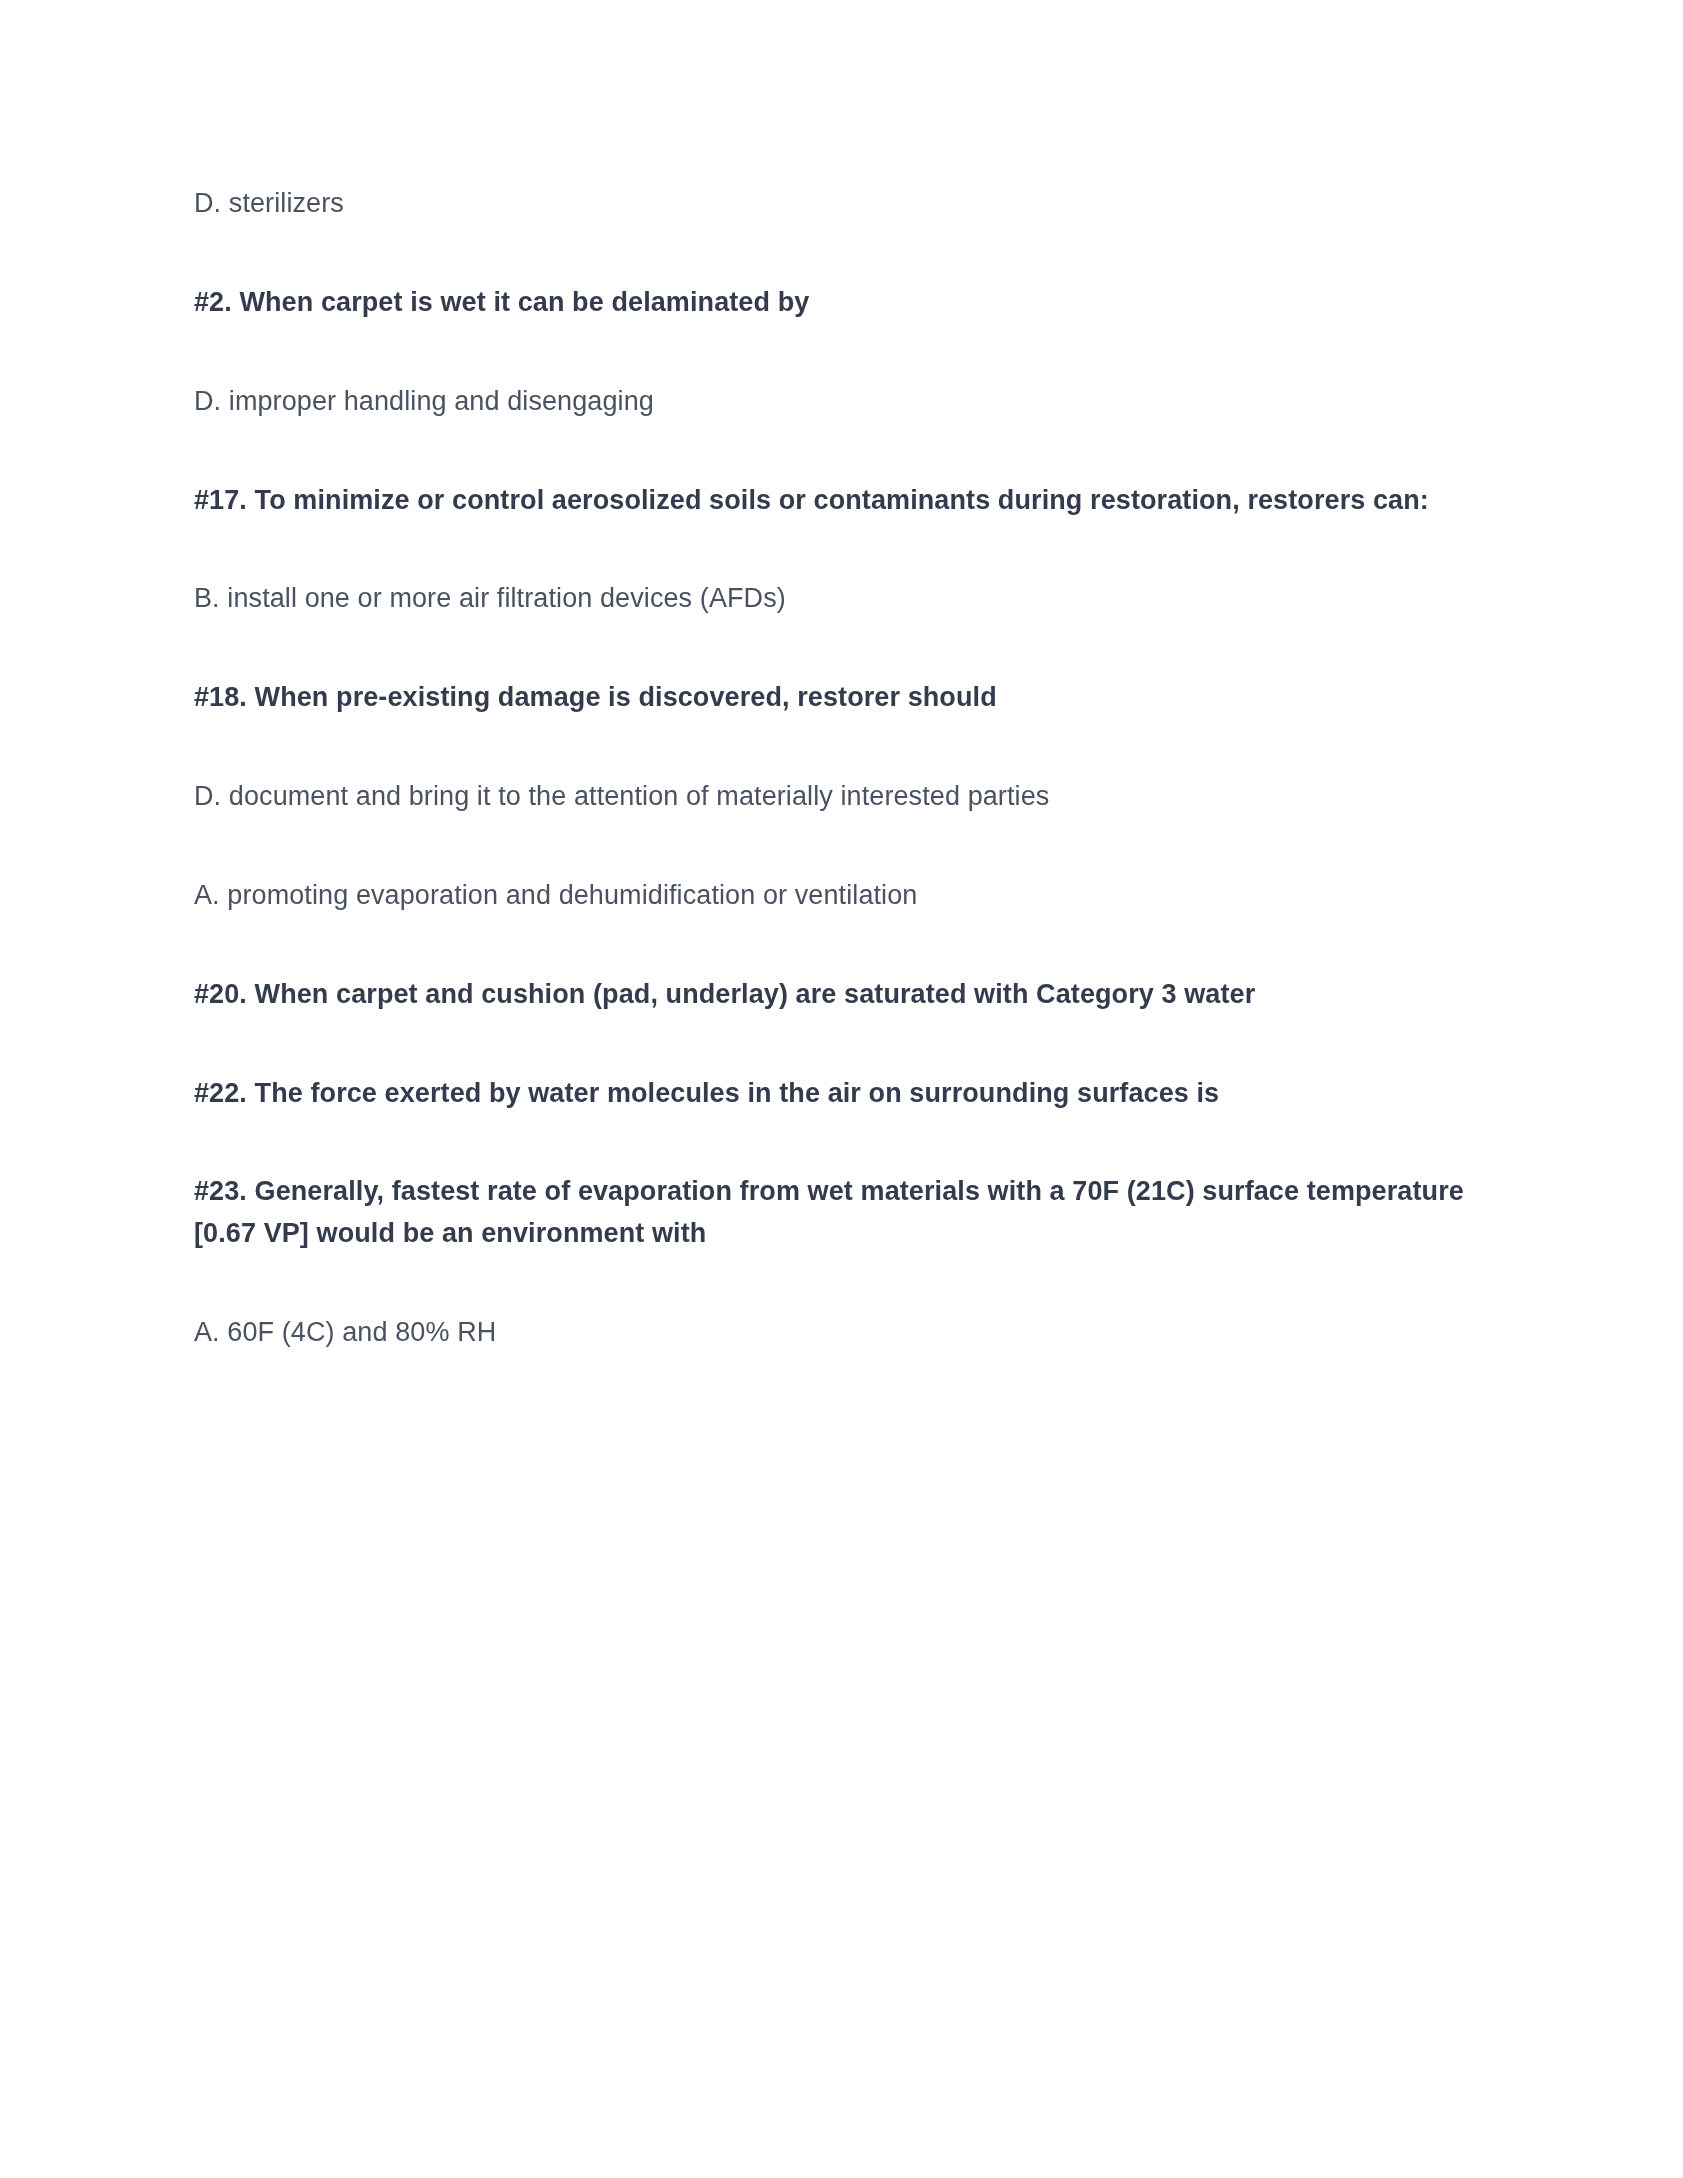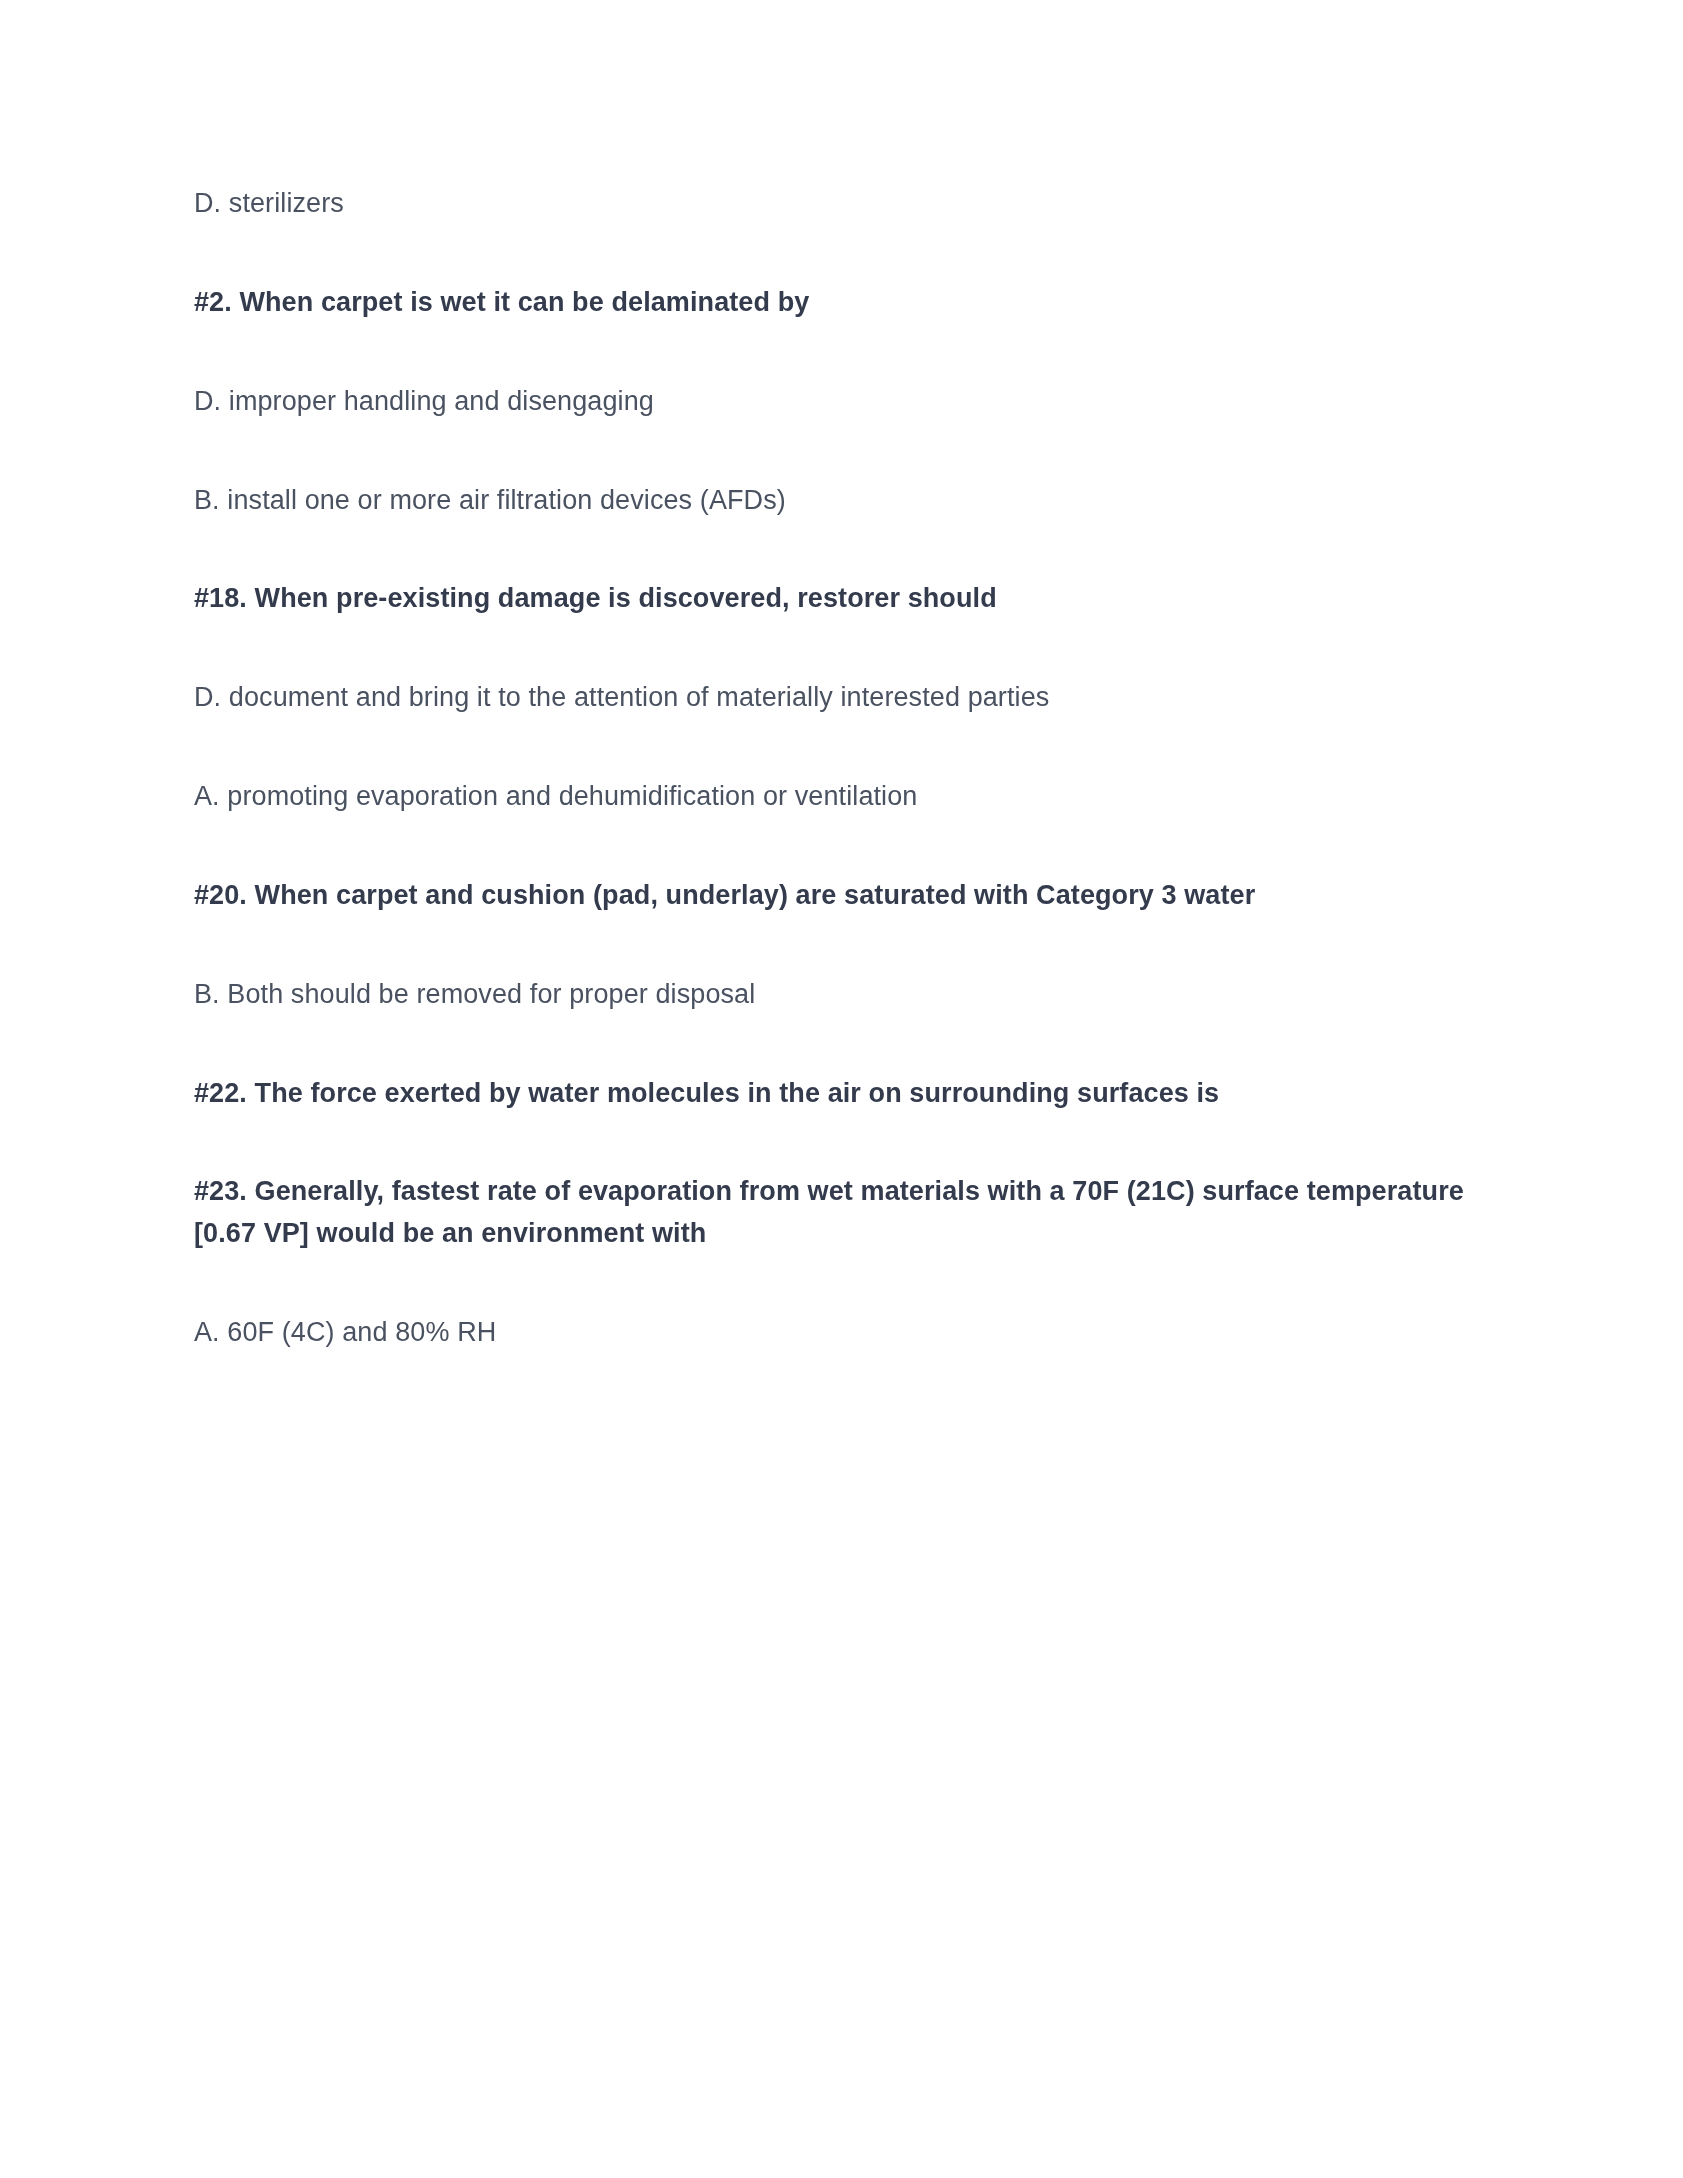--- a/index.html
+++ b/index.html
@@ -39,24 +39,24 @@
   }
 </style>
 </head>
 <body>
 
 <div class="page">
   <div class="doc-body">
     <p class="block answer">D. sterilizers</p>
     <p class="block question">#2. When carpet is wet it can be delaminated by</p>
     <p class="block answer">D. improper handling and disengaging</p>
+    <p class="block question">#17. To minimize or control aerosolized soils or contaminants during restoration, restorers can:</p>
     <p class="block answer">B. install one or more air filtration devices (AFDs)</p>
     <p class="block question">#18. When pre-existing damage is discovered, restorer should</p>
     <p class="block answer">D. document and bring it to the attention of materially interested parties</p>
     <p class="block answer">A. promoting evaporation and dehumidification or ventilation</p>
     <p class="block question">#20. When carpet and cushion (pad, underlay) are saturated with Category 3 water</p>
-    <p class="block answer">B. Both should be removed for proper disposal</p>
     <p class="block question">#22. The force exerted by water molecules in the air on surrounding surfaces is</p>
     <p class="block question">#23. Generally, fastest rate of evaporation from wet materials with a 70F (21C) surface temperature [0.67 VP] would be an environment with</p>
     <p class="block answer">A. 60F (4C) and 80% RH</p>
   </div>
 </div>
 
 
 </body></html>

